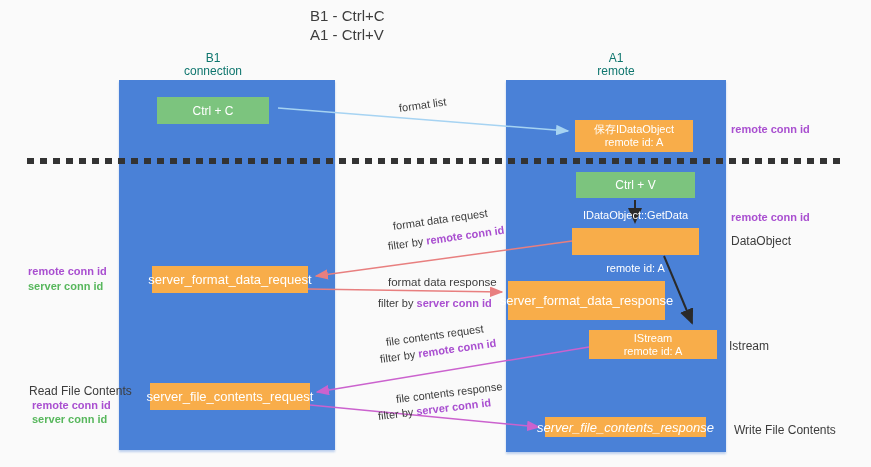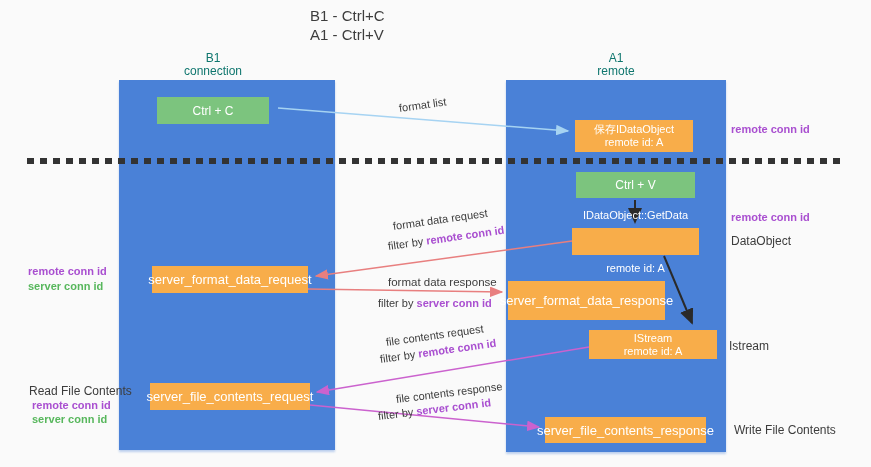--- a/index.html
+++ b/index.html
@@ -96,21 +96,21 @@
     <span>IDataObject::GetData</span>
     <span>remote id: A</span>
   </div>
   <div class="abs node orange one-line" style="left:508px;top:281px;width:157px;height:39px;">
     <span>server_format_data_response</span>
   </div>
   <div class="abs node orange two-line" style="left:589px;top:330px;width:128px;height:29px;">
     <span>IStream</span>
     <span>remote id: A</span>
   </div>
-  <div class="abs node orange one-line" style="left:545px;top:417px;width:161px;height:26px;">
+  <div class="abs node orange one-line" style="left:545px;top:417px;width:161px;height:20px;font-style:italic;">
     <span>server_file_contents_response</span>
   </div>
 
   <div class="abs purple" style="left:28px;top:265px;">remote conn id</div>
   <div class="abs greent" style="left:28px;top:280px;">server conn id</div>
   <div class="abs lbl" style="left:29px;top:384px;">Read File Contents</div>
   <div class="abs purple" style="left:32px;top:399px;">remote conn id</div>
   <div class="abs greent" style="left:32px;top:413px;">server conn id</div>
 
   <div class="abs purple" style="left:731px;top:123px;">remote conn id</div>

